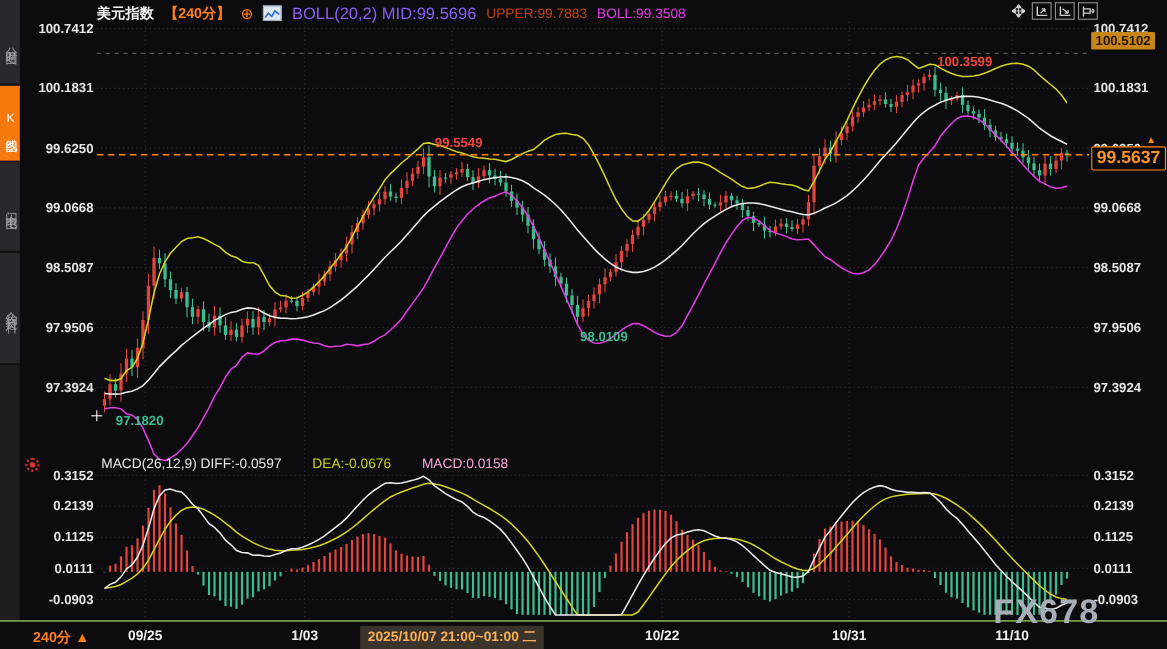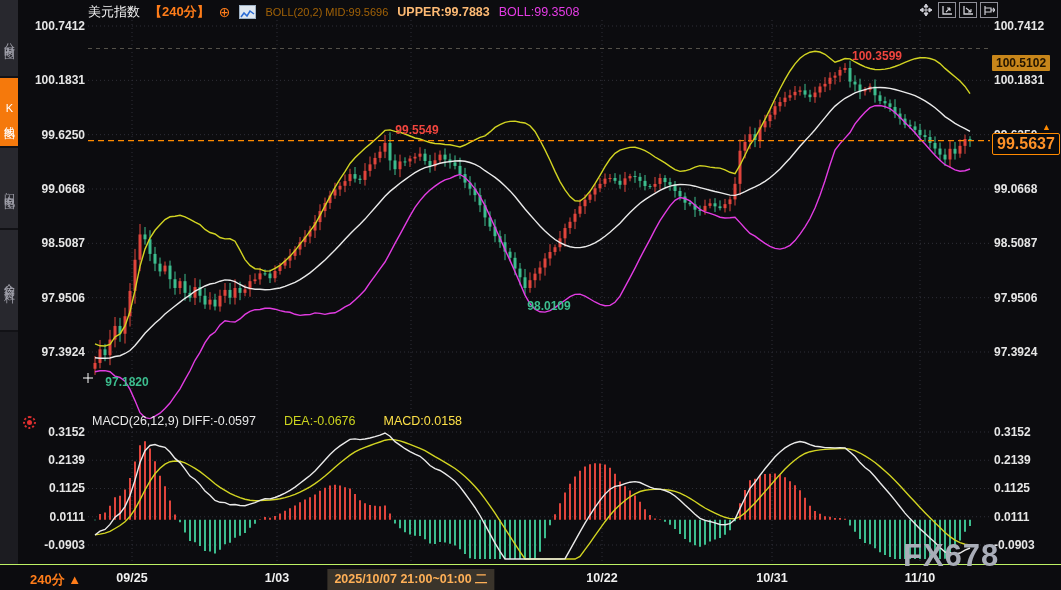--- a/index.html
+++ b/index.html
@@ -6,47 +6,47 @@
   #app{position:relative;width:1061px;height:590px;background:#0c0c0f;overflow:hidden;
        font-family:"Liberation Sans","DejaVu Sans",sans-serif;}
   
   #sidebar{position:absolute;left:0;top:0;width:18px;height:564px;background:#1c1c21;}
   .side-tab{width:18px;display:flex;align-items:center;justify-content:center;
     writing-mode:vertical-lr;text-orientation:upright;font-size:11px;letter-spacing:3px;
     color:#a2a2ac;background:#28282e;border-bottom:2px solid #121216;cursor:pointer;}
   .side-tab.active{background:#f5790c;color:#fff;}
   
   #header{position:absolute;left:88px;top:3px;height:18px;display:flex;align-items:center;gap:9px;white-space:nowrap;}
-  #h-symbol{color:#f2f2f2;font-size:13px;font-weight:400;}
+  #h-symbol{color:#f2f2f2;font-size:13px;font-weight:700;}
   #h-period{color:#ff7d1a;font-size:13px;font-weight:700;}
   #h-plus{color:#ff7d1a;font-size:14px;line-height:14px;cursor:pointer;}
   #h-chart-icon{width:15px;height:12px;background:#dfe7ef;border:1px solid #9fb2c5;display:inline-block;}
-  #h-boll{color:#a16207;font-size:11px;}
-  #h-upper{color:#fdba74;font-size:12.5px;font-weight:bold;}
+  #h-boll{color:#8b5cf6;font-size:15px;}
+  #h-upper{color:#c2410c;font-size:12.5px;}
   #h-lower{color:#e53ce5;font-size:12.5px;}
   
   #toolbar{position:absolute;right:63px;top:2px;display:flex;gap:3px;}
   .tool-btn{width:16px;height:14px;display:flex;align-items:center;justify-content:center;
     border:1px solid #8f8f98;background:transparent;cursor:pointer;}
   .tool-btn.noborder{border-color:transparent;}
   
   .ytick{position:absolute;width:56px;font-size:12px;font-weight:700;color:#e6e6e6;}
   .ytick.left{text-align:right;}
   .ytick.right{text-align:left;}
   
   #ref-badge{position:absolute;left:992px;background:#c8861a;color:#231500;font-size:12px;
     font-weight:700;padding:1px 4px;border-radius:1px;}
   #last-badge{position:absolute;left:992px;background:#0a0a0c;color:#ff9227;font-size:16px;
     font-weight:700;padding:1px 4px;border:1px solid #ff8a00;border-radius:2px;}
   #last-arrow{position:absolute;left:1042px;color:#ff8a00;font-size:9px;}
   
   #macd-header{position:absolute;left:92px;top:414px;display:flex;gap:28px;font-size:12.5px;white-space:nowrap;}
   #macd-title{color:#e8e8e8;}
   #macd-dea{color:#ccd41f;}
-  #macd-val{color:#fde047;}
+  #macd-val{color:#f9a8d4;}
   #macd-gear{position:absolute;left:23px;top:416px;width:9px;height:9px;border:2px dotted #e03030;
     border-radius:50%;cursor:pointer;}
   #macd-gear::after{content:"";position:absolute;left:2px;top:2px;width:5px;height:5px;background:#e03030;border-radius:50%;}
   
   .anno{position:absolute;font-size:12px;font-weight:700;transform:translateX(-50%);white-space:nowrap;}
   
   #xaxis{position:absolute;left:0;top:564px;width:1061px;height:26px;background:#0c0c0f;border-top:1px solid #bef264;}
   #x-period{position:absolute;left:30px;top:6px;color:#ff7d1a;font-size:13px;font-weight:700;cursor:pointer;}
   .xlab{position:absolute;top:6px;transform:translateX(-50%);color:#f0f0f0;font-size:12.5px;font-weight:700;}
   #x-highlight{position:absolute;top:4px;transform:translateX(-50%);background:#3a342b;color:#ffb057;
@@ -686,21 +686,21 @@
       <div class="ytick right" style="left: 994px; top: 236.33px;">98.5087</div>
       <div class="ytick right" style="left: 994px; top: 290.66px;">97.9506</div>
       <div class="ytick right" style="left: 994px; top: 345px;">97.3924</div>
       <div class="ytick right" style="left: 994px; top: 425px;">0.3152</div>
       <div class="ytick right" style="left: 994px; top: 453.229px;">0.2139</div>
       <div class="ytick right" style="left: 994px; top: 481.486px;">0.1125</div>
       <div class="ytick right" style="left: 994px; top: 509.743px;">0.0111</div>
       <div class="ytick right" style="left: 994px; top: 538px;">-0.0903</div>
     </div>
 
-  <div id="ref-badge" style="top: 55px;">100.5102</div>
+  <div id="ref-badge" style="top: 29px;">100.5102</div>
   <div id="last-badge" style="top: 132.628px;">99.5637</div>
   <div id="last-arrow" style="top: 121.628px;">▲</div>
 
   <div id="macd-header">
     <span id="macd-title">MACD(26,12,9) DIFF:-0.0597</span>
     <span id="macd-dea">DEA:-0.0676</span>
     <span id="macd-val">MACD:0.0158</span>
   </div>
   <div id="macd-gear"></div>
 

